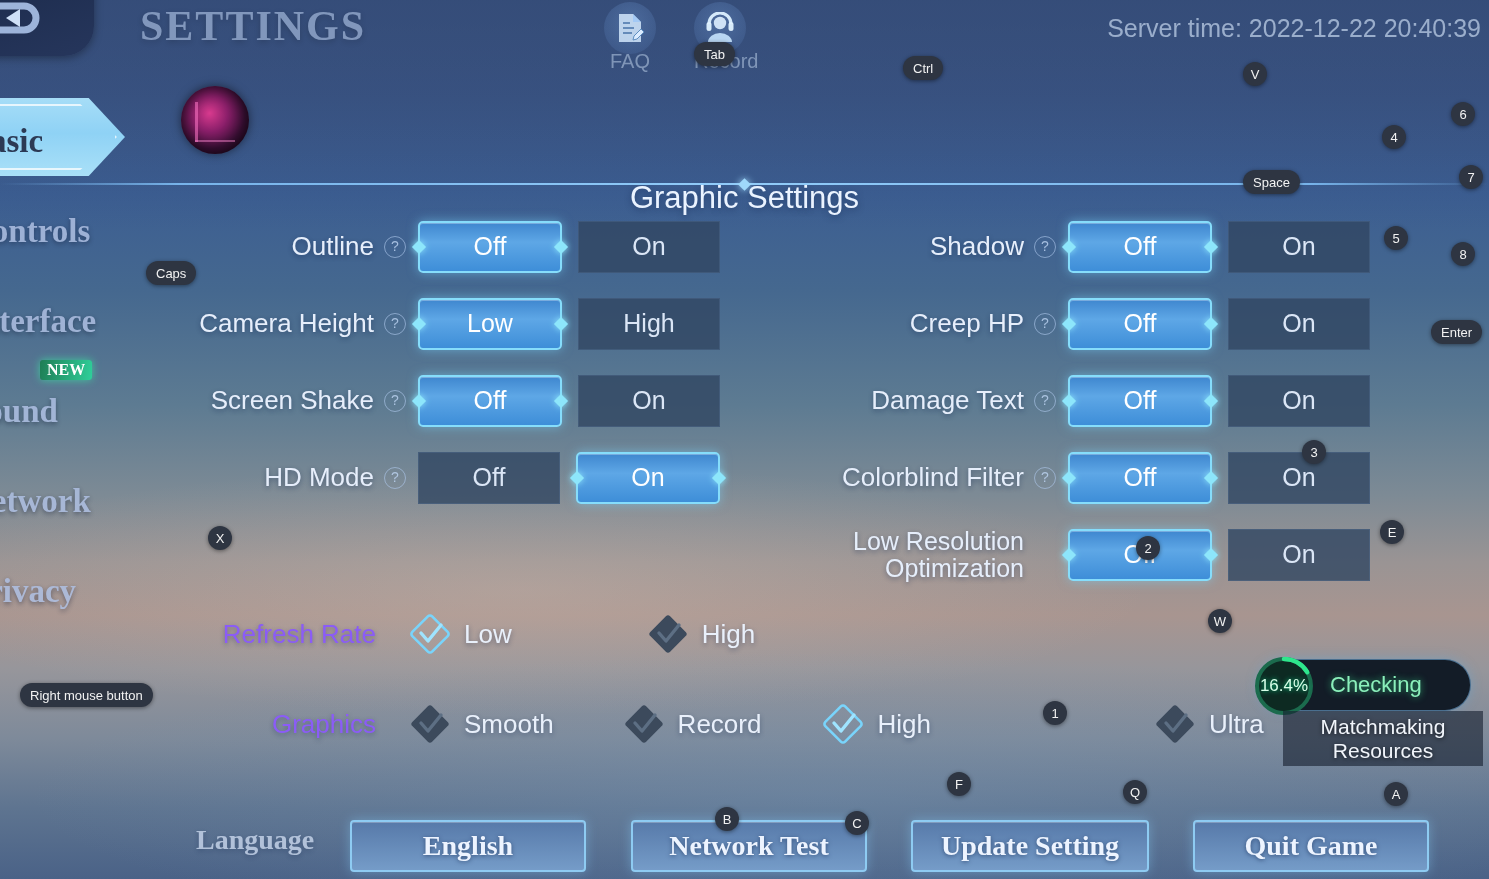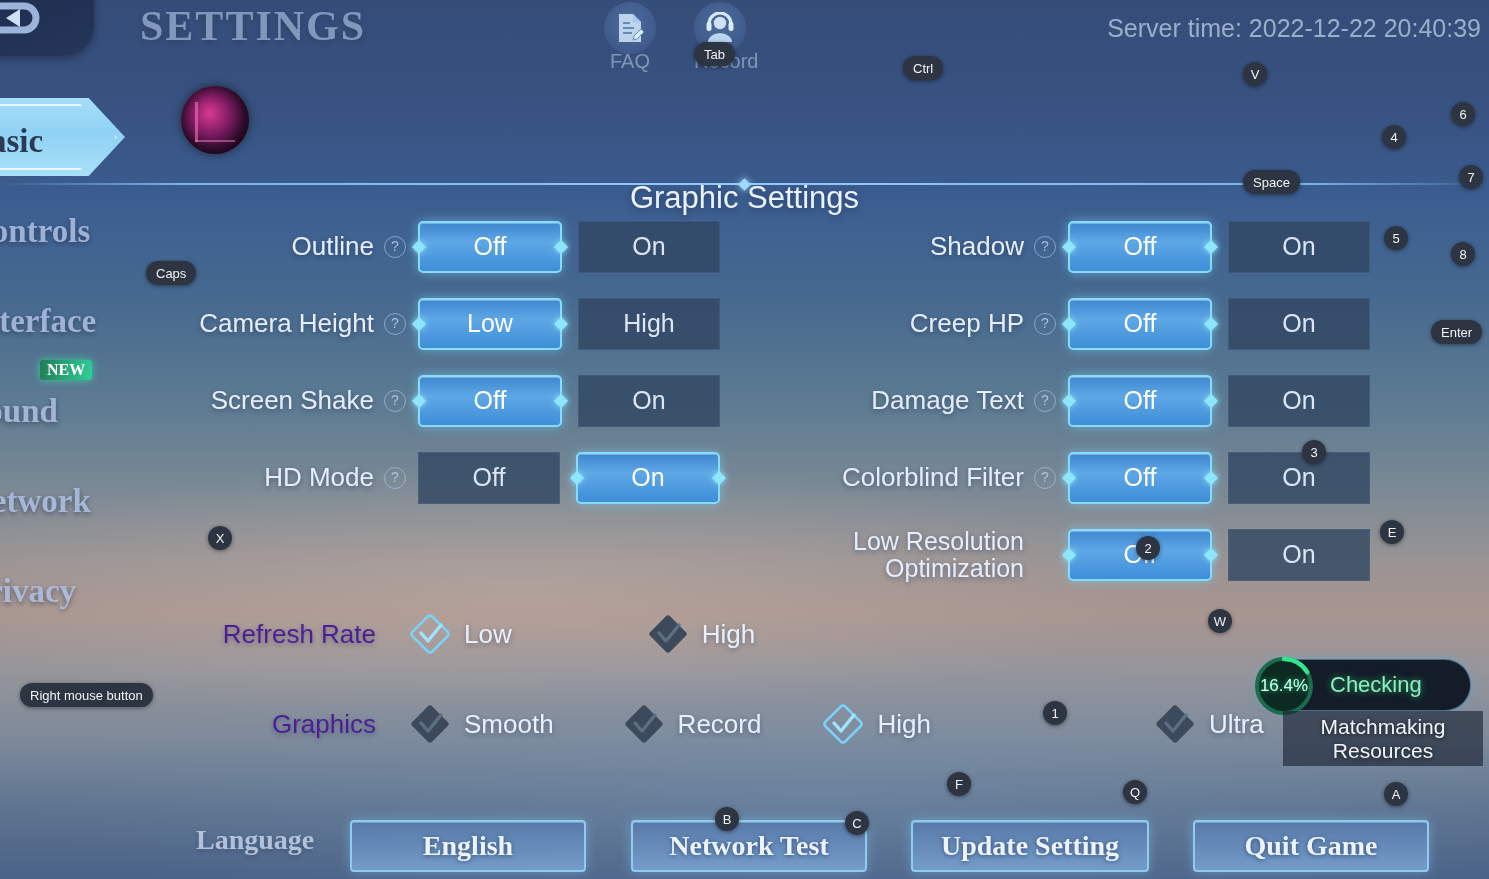--- a/index.html
+++ b/index.html
@@ -96,21 +96,21 @@
     border:2px solid #86ddfb;color:#ffffff;border-radius:5px;
     box-shadow:0 0 11px rgba(120,210,250,.55), inset 0 1px 0 rgba(255,255,255,.3);
     position:relative;z-index:2;}
   .seg .opt.on:before,.seg .opt.on:after{content:"";position:absolute;top:50%;margin-top:-5px;
     width:10px;height:10px;background:#8de6fb;transform:rotate(45deg);box-shadow:0 0 6px #8de6fb;}
   .seg .opt.on:before{left:-6px;}
   .seg .opt.on:after{right:-6px;}
 
   
   .radrow{position:absolute;display:flex;align-items:center;}
-  .radrow .rname{font-size:26px;color:#4c1d95;text-align:right;
+  .radrow .rname{font-size:26px;color:#8b5cf6;text-align:right;
     text-shadow:0 2px 5px rgba(20,40,80,.4);}
   .radopt{display:flex;align-items:center;}
   .radopt .rlabel{font-size:26px;color:#e9f0fb;margin-left:12px;
     text-shadow:0 2px 5px rgba(20,40,80,.4);}
   .dia-check{width:44px;height:44px;position:relative;flex:none;}
   .dia-check svg{width:44px;height:44px;}
 
   
   .btmrow{position:absolute;left:0;top:812px;width:1489px;height:56px;}
   .lang-label{position:absolute;left:196px;top:12px;font-family:"Liberation Serif",serif;

